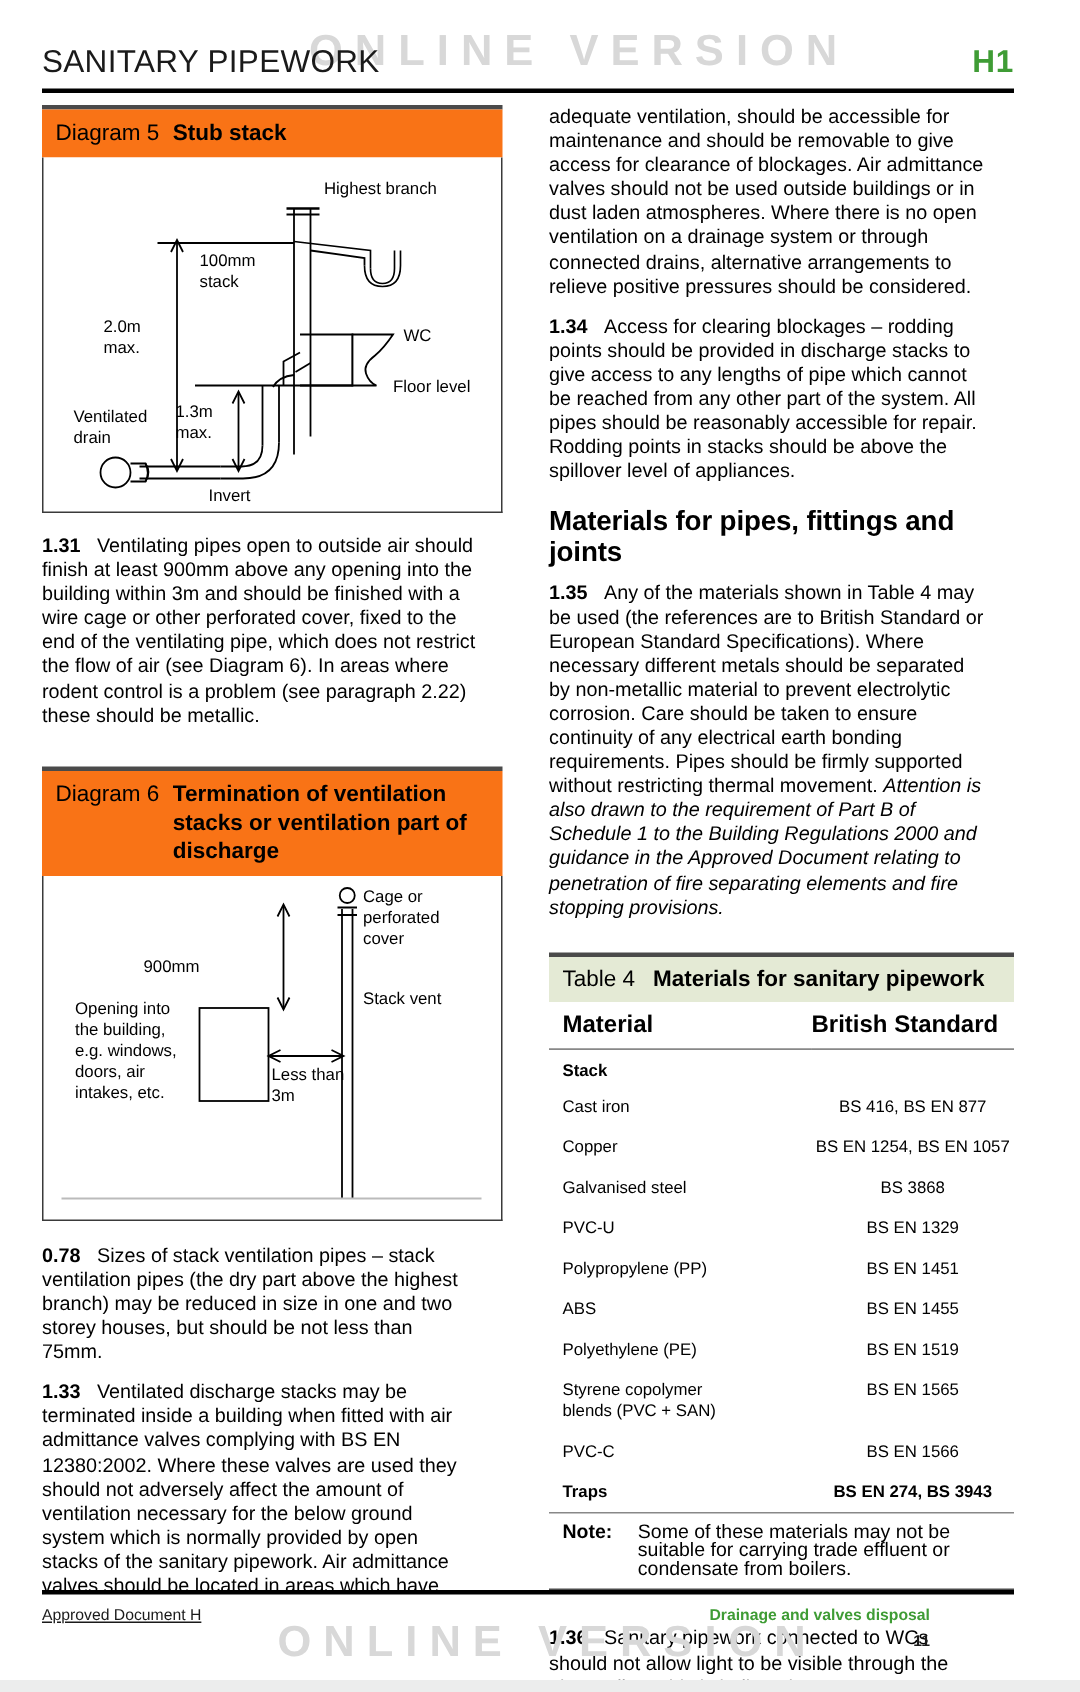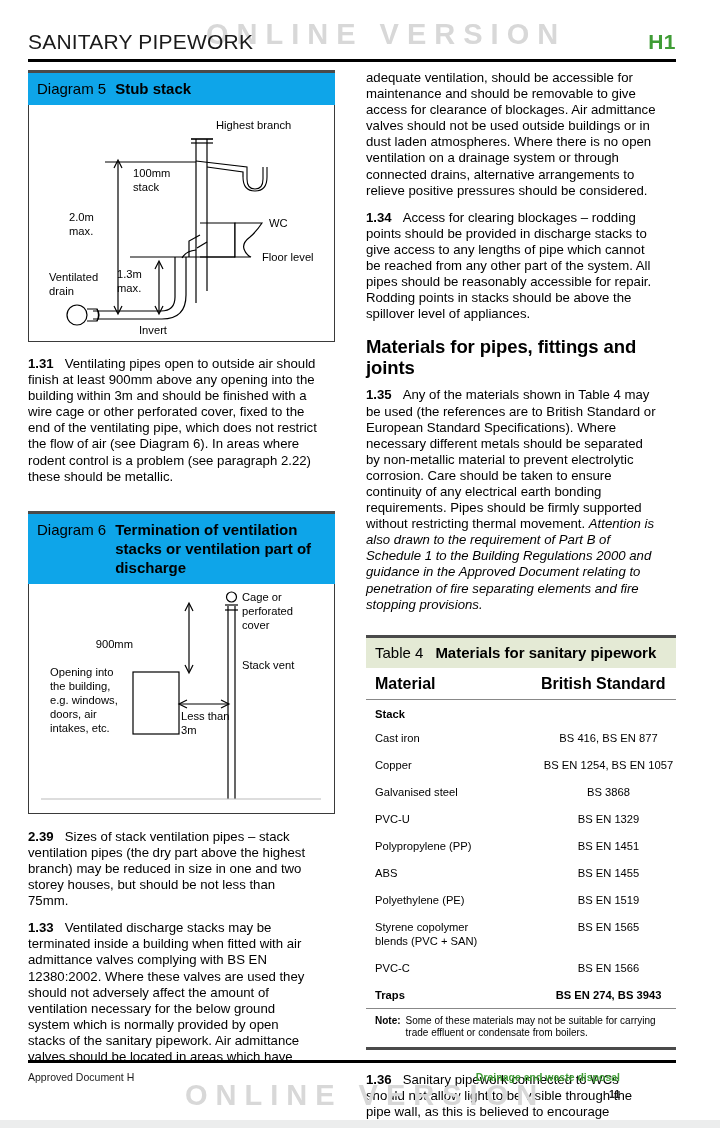--- a/index.html
+++ b/index.html
@@ -104,21 +104,21 @@
   .diagram {
     position: relative;
     margin-bottom: 0;
   }
   .diagram-toprule {
     height: 3px;
     background: #4a4a4a;
     width: 100%;
   }
   .diagram-head {
-    background: #0ea5e9;
+    background: #f97316;
     padding: 6px 9px 7px 9px;
     display: flex;
     gap: 9px;
     align-items: flex-start;
   }
   .diagram-head-label {
     font-size: 15px;
     white-space: nowrap;
     line-height: 19px;
   }
@@ -179,45 +179,46 @@
   table.mat td.col2 { width: 135px; text-align: center; }
   table.mat th.col2 { width: 135px; }
   table.mat tr.grp td { font-weight: bold; padding-bottom: 3px; }
   table.mat tr.bold-row td { font-weight: bold; }
   .tbl-noterule {
     height: 1.2px;
     background: #888;
     width: 100%;
   }
   .tbl-note {
-    font-size: 10px;
+    font-size: 13px;
     line-height: 12.5px;
     padding: 6px 9px 7px 9px;
     display: flex;
-    gap: 5px;
+    gap: 17px;
   }
   .tbl-note b { font-weight: bold; white-space: nowrap; }
   .tbl-botrule {
     height: 3px;
     background: #4a4a4a;
     width: 100%;
   }
 
   
   .footer-rule {
     position: absolute;
     left: 28px; top: 1060px;
     width: 648px; height: 3px;
     background: #000;
   }
   .footer-left {
     position: absolute;
     left: 28px; top: 1071px;
     font-size: 10.5px;
     color: #1a1a1a;
+    text-decoration: underline;
   }
   .footer-right {
     position: absolute;
     right: 28px; top: 1071px;
     font-size: 10.5px;
     font-weight: bold;
     color: #3f9c35;
     text-align: right;
   }
   .footer-page {
@@ -381,21 +382,21 @@
             <text x="21" y="148">intakes, etc.</text>
             <text x="152" y="136">Less than</text>
             <text x="152" y="150">3m</text>
           </g>
         </svg>
       </div>
     </div>
 
     <div style="height:15px"></div>
 
-    <p class="para"><span class="num">2.39</span>&nbsp;&nbsp;&nbsp;<span class="lead">Sizes of stack ventilation pipes</span><span> – stack ventilation pipes (the dry part above the highest branch) may be reduced in size in one and two storey houses, but should be not less than 75mm.</span></p>
+    <p class="para"><span class="num">0.78</span>&nbsp;&nbsp;&nbsp;<span class="lead">Sizes of stack ventilation pipes</span><span> – stack ventilation pipes (the dry part above the highest branch) may be reduced in size in one and two storey houses, but should be not less than 75mm.</span></p>
 
     <p class="para"><span class="num">1.33</span>&nbsp;&nbsp;&nbsp;<span>Ventilated discharge stacks may be terminated inside a building when fitted with air admittance valves complying with BS EN 12380:2002. Where these valves are used they should not adversely affect the amount of ventilation necessary for the below ground system which is normally provided by open stacks of the sanitary pipework. Air admittance valves should be located in areas which have</span></p>
 
   </div>
 
   <div class="col-right">
 
     <p class="para">adequate ventilation, should be accessible for maintenance and should be removable to give access for clearance of blockages. Air admittance valves should not be used outside buildings or in dust laden atmospheres. Where there is no open ventilation on a drainage system or through connected drains, alternative arrangements to relieve positive pressures should be considered.</p>
 
     <p class="para"><span class="num">1.34</span>&nbsp;&nbsp;&nbsp;<span class="lead">Access for clearing blockages</span><span> – rodding points should be provided in discharge stacks to give access to any lengths of pipe which cannot be reached from any other part of the system. All pipes should be reasonably accessible for repair. Rodding points in stacks should be above the spillover level of appliances.</span></p>
@@ -475,18 +476,18 @@
     </div>
 
     <div style="height:22px"></div>
 
     <p class="para"><span class="num">1.36</span>&nbsp;&nbsp;&nbsp;<span>Sanitary pipework connected to WCs should not allow light to be visible through the pipe wall, as this is believed to encourage damage by rodents.</span></p>
 
   </div>
 
   <div class="footer-rule"></div>
   <div class="footer-left">Approved Document H</div>
-  <div class="footer-right">Drainage and waste disposal</div>
+  <div class="footer-right">Drainage and valves disposal</div>
   <div class="footer-page">11</div>
   <div class="watermark watermark-bottom">ONLINE VERSION</div>
   <div class="bottom-band"></div>
 
 </div>
 
 </body></html>

